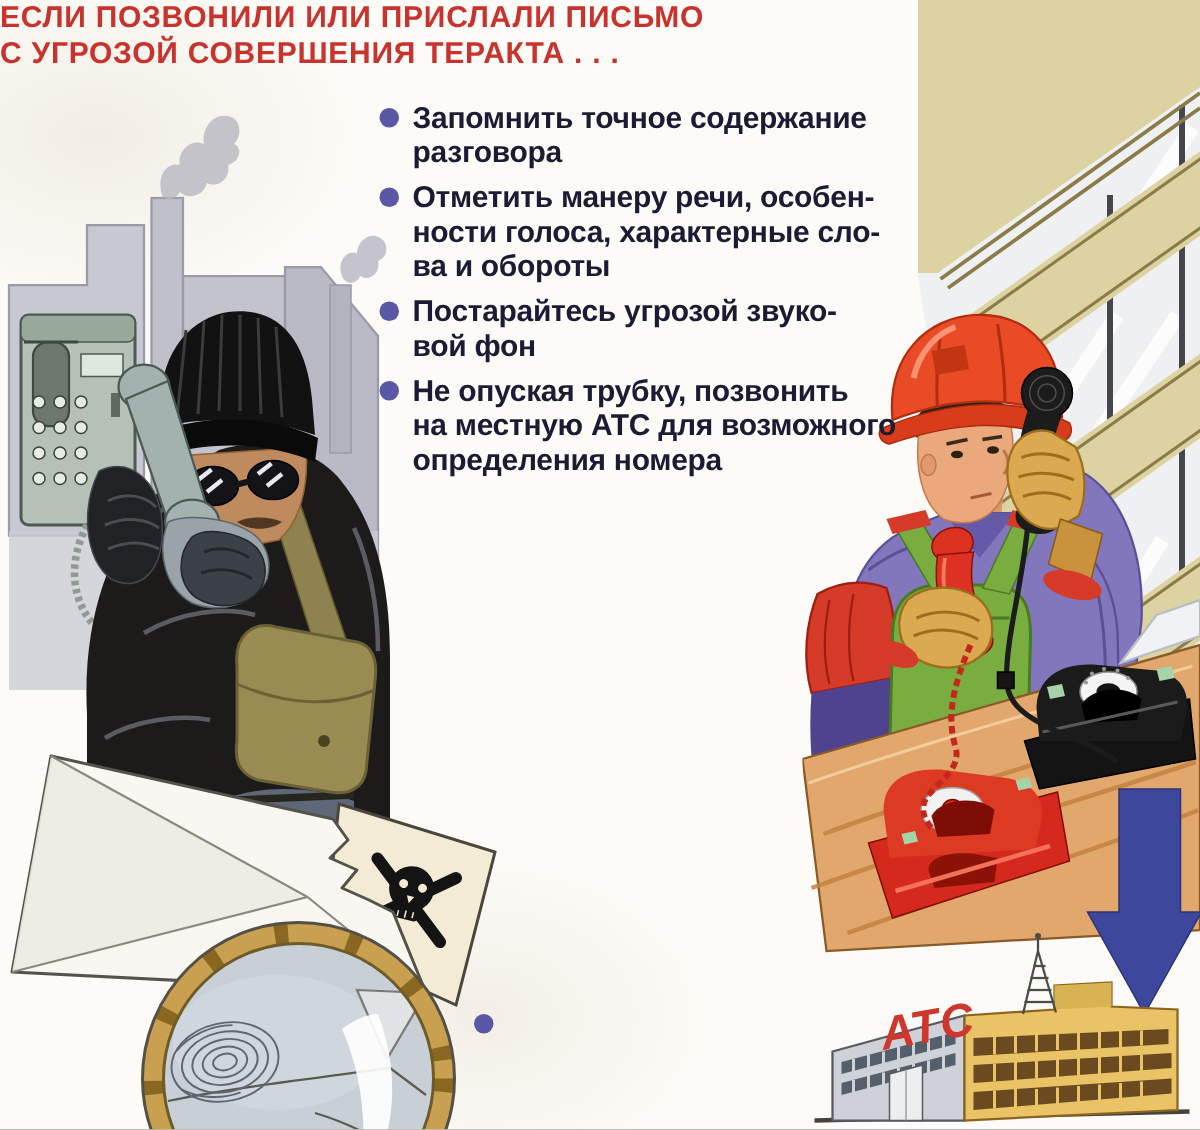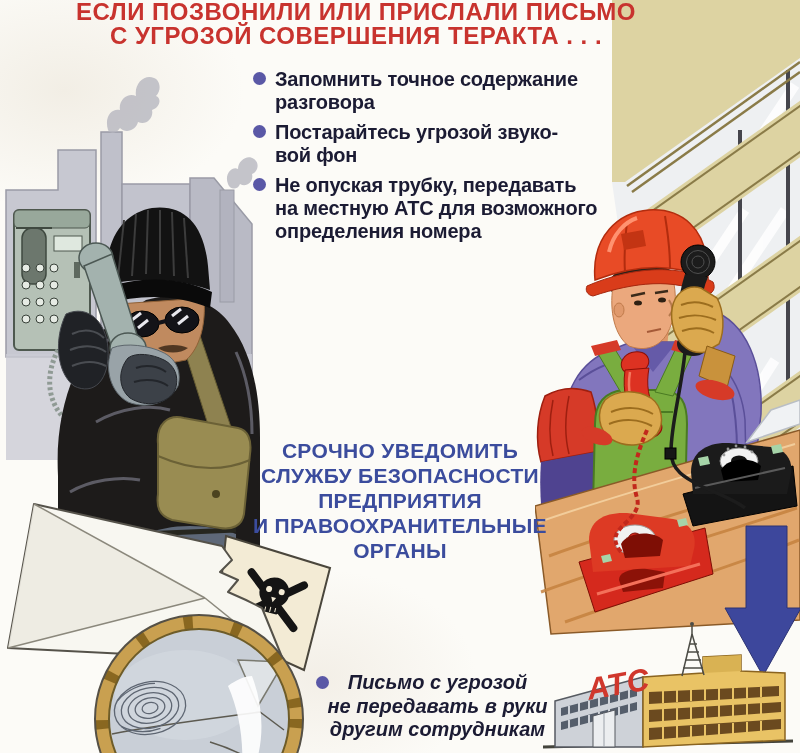--- a/index.html
+++ b/index.html
@@ -6,22 +6,22 @@
   .poster{
     position:relative;width:800px;height:753px;overflow:hidden;
     background:
       radial-gradient(ellipse 300px 200px at 8% 12%, #f2eee5 0%, rgba(242,238,229,0) 60%),
       radial-gradient(ellipse 260px 180px at 40% 90%, #f3efe7 0%, rgba(243,239,231,0) 60%),
       var(--background,#fcfbf7);
     font-family:"Liberation Sans",sans-serif;
   }
   .abs{position:absolute;}
   .title{
-    left:0;top:8;width:712px;text-align:center;
-    font-weight:700;font-size:24px;line-height:24px;letter-spacing:.5px;
+    left:0;top:8;width:712px;text-align:left;
+    font-weight:700;font-size:20px;line-height:24px;letter-spacing:.5px;
     color:var(--title_red,#c8332e);white-space:pre-line;
   }
   .instr{left:253px;top:68px;width:352px;}
   .instr-item{display:flex;margin-bottom:7px;}
   .bdot{flex:0 0 13px;width:13px;height:13px;border-radius:50%;
     background:var(--bullet_dot,#5a58a6);margin:4px 9px 0 0;}
   .instr-text{
     font-weight:700;font-size:20px;line-height:23px;
     color:var(--body_text,#1b1b33);white-space:pre-line;letter-spacing:-0.2px;}
   .notice{
@@ -433,35 +433,33 @@
 С УГРОЗОЙ СОВЕРШЕНИЯ ТЕРАКТА . . .</div>
 
   <div class="abs instr">
     <div class="instr-item">
       <span class="bdot"></span>
       <span class="instr-text">Запомнить точное содержание
 разговора</span>
     </div>
     <div class="instr-item">
       <span class="bdot"></span>
+      <span class="instr-text">Отметить манеру речи, особен-
+ности голоса, характерные сло-
+ва и обороты</span>
+    </div>
+    <div class="instr-item">
+      <span class="bdot"></span>
       <span class="instr-text">Постарайтесь угрозой звуко-
 вой фон</span>
     </div>
     <div class="instr-item">
       <span class="bdot"></span>
-      <span class="instr-text">Не опуская трубку, передавать
+      <span class="instr-text">Не опуская трубку, позвонить
 на местную АТС для возможного
 определения номера</span>
     </div>
   </div>
 
-  <div class="abs notice">СРОЧНО УВЕДОМИТЬ
-СЛУЖБУ БЕЗОПАСНОСТИ
-ПРЕДПРИЯТИЯ
-И ПРАВООХРАНИТЕЛЬНЫЕ
-ОРГАНЫ</div>
 
   <span class="abs wdot"></span>
-  <div class="abs warning">Письмо с угрозой
-не передавать в руки
-другим сотрудникам</div>
 
 </div>
 
 </body></html>

